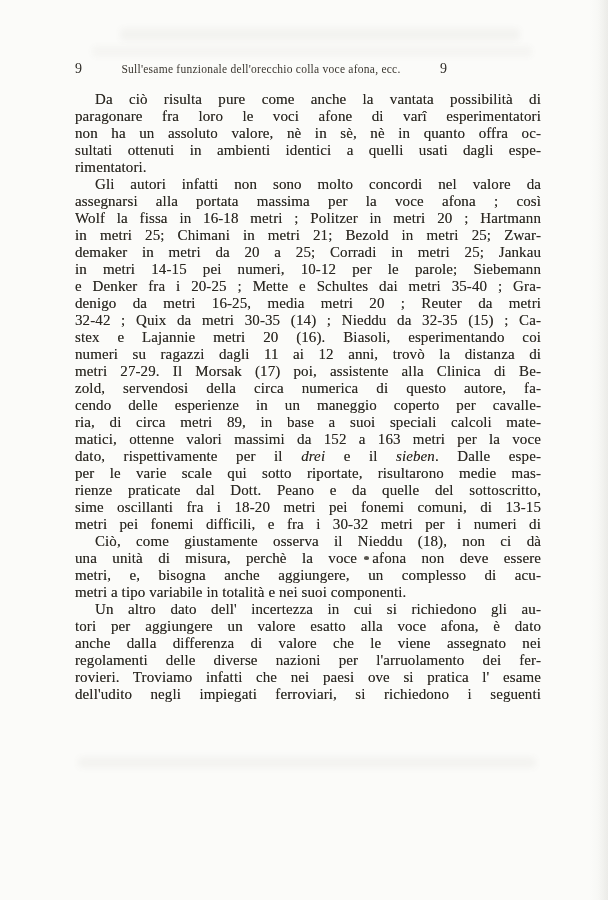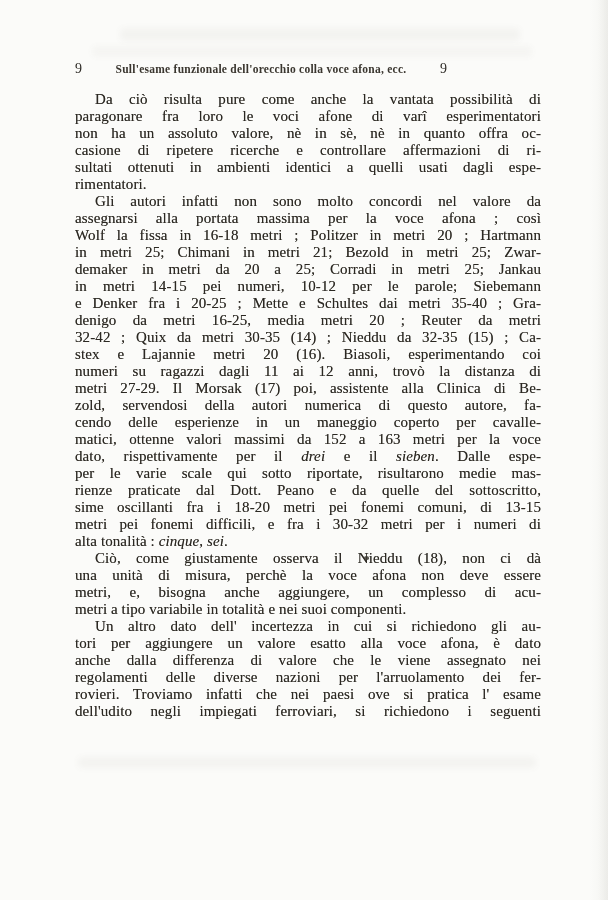--- a/index.html
+++ b/index.html
@@ -28,21 +28,21 @@
   }
   .page-num {
     font-size: 14px;
     color: #2e2b26;
   }
   .running-title {
     flex: 1;
     text-align: center;
     font-size: 11.5px;
     letter-spacing: 0.25px;
-    font-weight: bold;
+    font-weight: normal;
     color: #3a362f;
   }
   
   .text-block {
     position: absolute;
     left: 75px;
     top: 91px;
     width: 466px;
     color: #2b2822;
     font-size: 15px;
@@ -101,46 +101,45 @@
     <span class="page-num">9</span>
     <span class="running-title">Sull'esame funzionale dell'orecchio colla voce afona, ecc.</span>
     <span class="page-num">9</span>
   </div>
 
   <div class="text-block">
       <div class="paragraph">
         <div class="line first"><span>Da ciò risulta pure come anche la vantata possibilità di</span></div>
         <div class="line"><span>paragonare fra loro le voci afone di varî esperimentatori</span></div>
         <div class="line"><span>non ha un assoluto valore, nè in sè, nè in quanto offra oc-</span></div>
-        <div class="line"><span>casione di ripetere ricerche e controllare affermazioni di ri-</span></div>
         <div class="line"><span>sultati ottenuti in ambienti identici a quelli usati dagli espe-</span></div>
         <div class="line last"><span>rimentatori.</span></div>
       </div>
       <div class="paragraph">
         <div class="line first"><span>Gli autori infatti non sono molto concordi nel valore da</span></div>
         <div class="line"><span>assegnarsi alla portata massima per la voce afona ; così</span></div>
         <div class="line"><span>Wolf la fissa in 16-18 metri ; Politzer in metri 20 ; Hartmann</span></div>
         <div class="line"><span>in metri 25; Chimani in metri 21; Bezold in metri 25; Zwar-</span></div>
         <div class="line"><span>demaker in metri da 20 a 25; Corradi in metri 25; Jankau</span></div>
         <div class="line"><span>in metri 14-15 pei numeri, 10-12 per le parole; Siebemann</span></div>
         <div class="line"><span>e Denker fra i 20-25 ; Mette e Schultes dai metri 35-40 ; Gra-</span></div>
         <div class="line"><span>denigo da metri 16-25, media metri 20 ; Reuter da metri</span></div>
         <div class="line"><span>32-42 ; Quix da metri 30-35 (14) ; Nieddu da 32-35 (15) ; Ca-</span></div>
         <div class="line"><span>stex e Lajannie metri 20 (16). Biasoli, esperimentando coi</span></div>
         <div class="line"><span>numeri su ragazzi dagli 11 ai 12 anni, trovò la distanza di</span></div>
         <div class="line"><span>metri 27-29. Il Morsak (17) poi, assistente alla Clinica di Be-</span></div>
-        <div class="line"><span>zold, servendosi della autori numerica di questo autore, fa-</span></div>
+        <div class="line"><span>zold, servendosi della circa numerica di questo autore, fa-</span></div>
         <div class="line"><span>cendo delle esperienze in un maneggio coperto per cavalle-</span></div>
+        <div class="line"><span>ria, di circa metri 89, in base a suoi speciali calcoli mate-</span></div>
         <div class="line"><span>matici, ottenne valori massimi da 152 a 163 metri per la voce</span></div>
         <div class="line"><span>dato, rispettivamente per il </span><i>drei</i><span> e il </span><i>sieben</i><span>. Dalle espe-</span></div>
         <div class="line"><span>per le varie scale qui sotto riportate, risultarono medie mas-</span></div>
         <div class="line"><span>rienze praticate dal Dott. Peano e da quelle del sottoscritto,</span></div>
         <div class="line"><span>sime oscillanti fra i 18-20 metri pei fonemi comuni, di 13-15</span></div>
         <div class="line"><span>metri pei fonemi difficili, e fra i 30-32 metri per i numeri di</span></div>
-        <div class="line last"><span>alta tonalità : </span><i>cinque</i><span>, </span><i>sei</i><span>.</span></div>
       </div>
       <div class="paragraph">
         <div class="line first"><span>Ciò, come giustamente osserva il Nieddu (18), non ci dà</span></div>
         <div class="line"><span>una unità di misura, perchè la voce afona non deve essere</span></div>
         <div class="line"><span>metri, e, bisogna anche aggiungere, un complesso di acu-</span></div>
         <div class="line last"><span>metri a tipo variabile in totalità e nei suoi componenti.</span></div>
       </div>
       <div class="paragraph">
         <div class="line first"><span>Un altro dato dell' incertezza in cui si richiedono gli au-</span></div>
         <div class="line"><span>tori per aggiungere un valore esatto alla voce afona, è dato</span></div>

